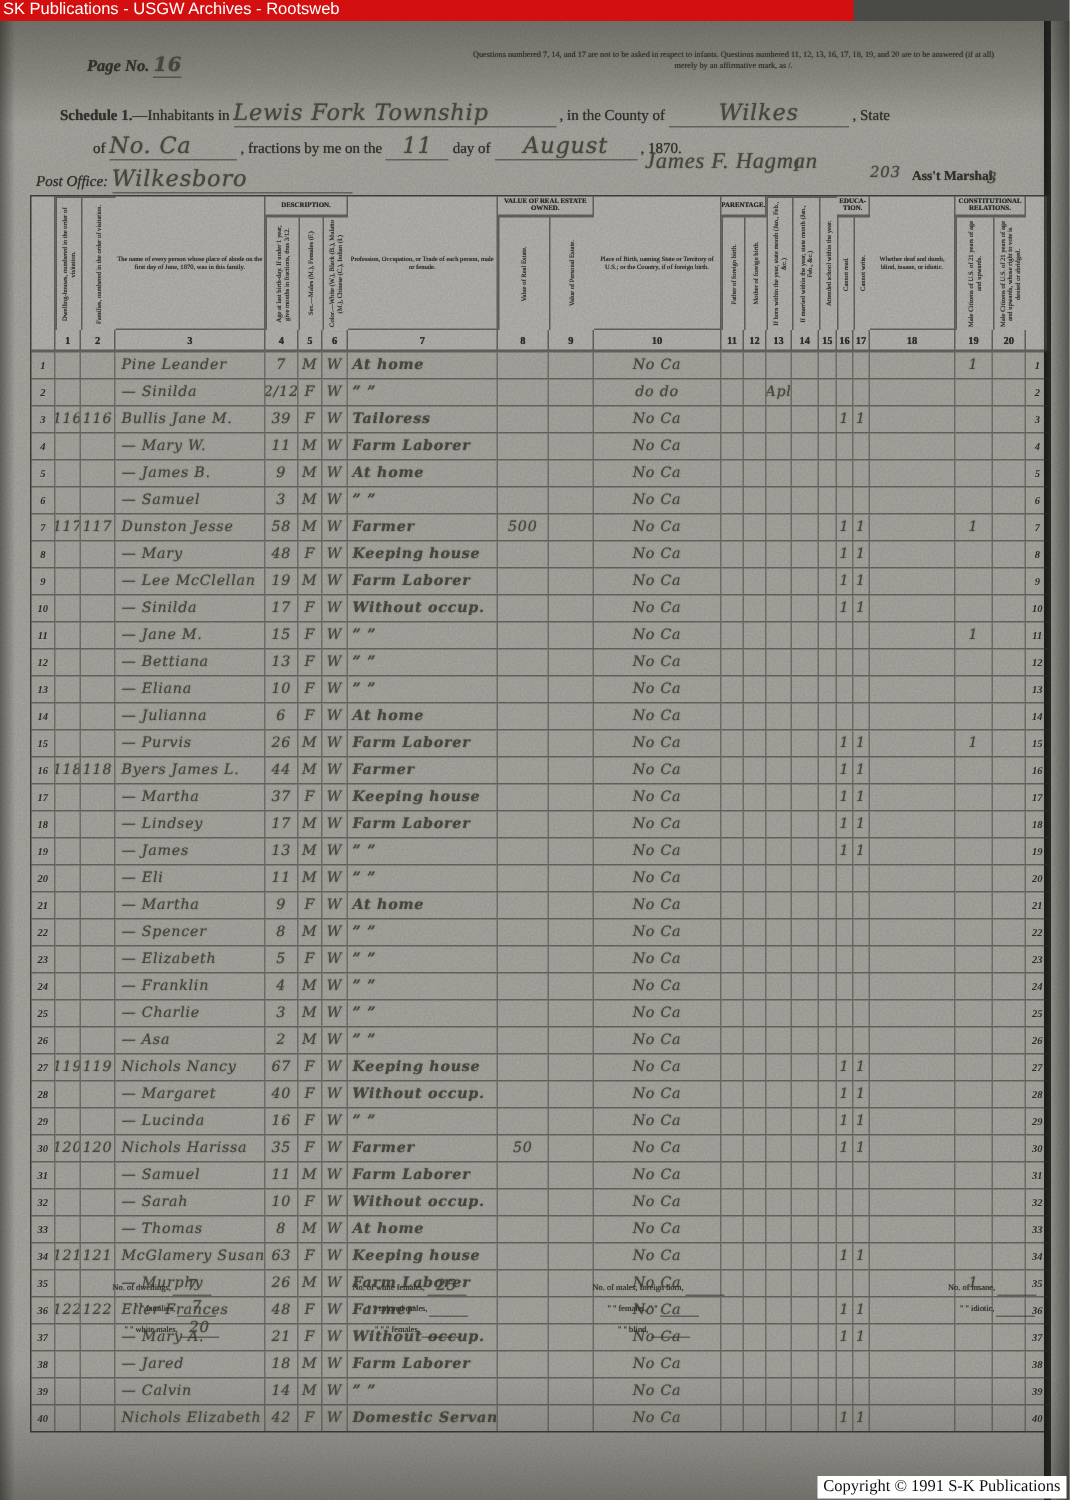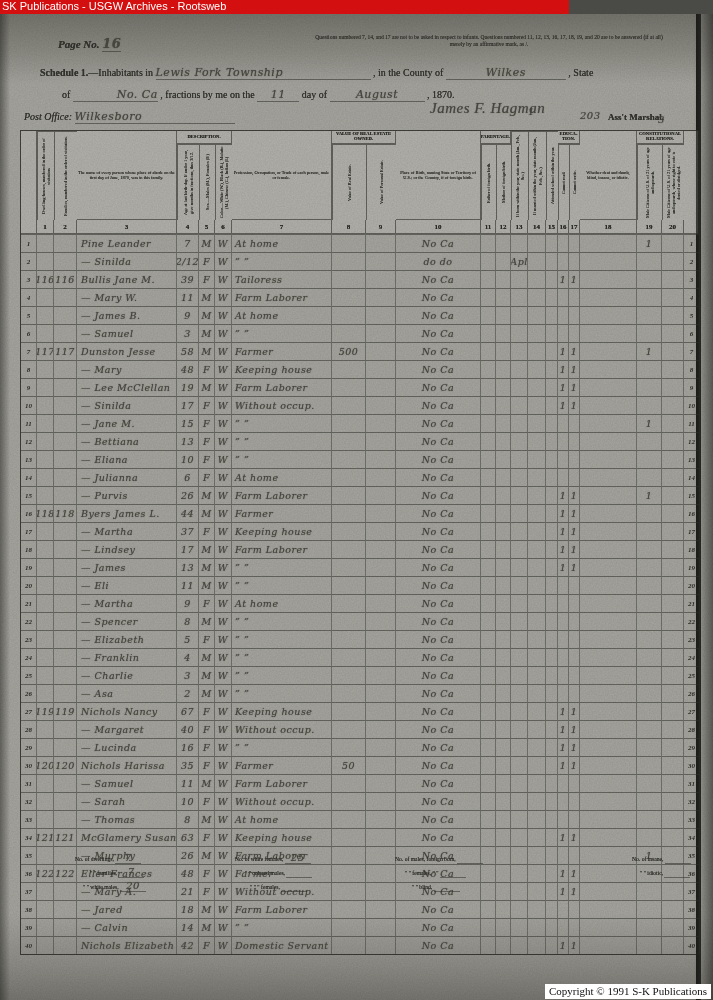--- a/index.html
+++ b/index.html
@@ -35,41 +35,41 @@
   .hw{
     font-family:"DejaVu Serif",serif;font-style:italic;color:#4a4942;
     text-shadow:0 0 1px rgba(60,58,50,.7);letter-spacing:.5px;white-space:nowrap;
   }
   .uline{border-bottom:1px solid rgba(50,50,45,.55);}
   .pagehead{position:absolute;left:0;top:0;width:100%;}
   .pageno{position:absolute;left:58px;top:22px;font-size:11px;font-weight:bold;font-style:italic;}
   .pageno .hw{font-size:13px;}
   .instr{position:absolute;left:285px;top:20px;width:408px;font-size:5.5px;line-height:1.25;text-align:center;color:#3a3a34;}
   .schline{position:absolute;font-size:10px;white-space:nowrap;}
-  .schline .hw{font-size:11px;}
+  .schline .hw{font-size:15px;}
   .sig{position:absolute;font-size:15px;font-family:Liberation Serif, serif;}
   
   .ctable{position:absolute;left:20px;top:116px;width:679px;}
   .grid{display:grid;grid-template-columns:var(--cols);}
   .thead{border:1.5px solid rgba(35,35,30,.8);border-bottom:none;background:rgba(255,255,255,.14);}
   .hc{border-right:1px solid rgba(45,45,40,.6);border-bottom:1px solid rgba(45,45,40,.6);
       overflow:hidden;display:flex;align-items:center;justify-content:center;
       font-family:"Liberation Serif",serif;color:#2f2f2a;text-shadow:0 0 .5px #2f2f2a;}
   .gcell{font-size:4.6px;font-weight:bold;text-align:center;line-height:1.05;padding:1px;}
   .tcell{font-size:4.4px;text-align:center;line-height:1.15;padding:1px;}
   .tcell.vert{writing-mode:vertical-rl;transform:rotate(180deg);}
   .ncell{font-size:7px;font-weight:bold;}
   .tbody{border:1.5px solid rgba(35,35,30,.8);border-top:none;}
   .trow{height:18px;}
   .td{border-right:1px solid rgba(50,50,45,.45);border-top:1px solid rgba(50,50,45,.55);
       overflow:hidden;white-space:nowrap;display:flex;align-items:center;}
   .td.hw{font-size:9.5px;line-height:17px;}
   .td.center{justify-content:center;}
   .td.name{padding-left:4px;}
-  .td.occ{padding-left:3px;}
+  .td.occ{padding-left:3px;font-weight:bold;}
   .rn{font-size:7px;font-weight:bold;font-style:italic;justify-content:center;
       font-family:"Liberation Serif",serif;color:#2f2f2a;}
   
   .tallies{position:absolute;left:20px;top:838px;width:679px;font-size:5.6px;}
   .tally{position:absolute;white-space:nowrap;}
   .tally .hw{font-size:10px;}
   .stray{position:absolute;font-size:10px;}
   
   .copyright{
     position:absolute;right:2px;bottom:1px;background:#fff;color:#111;
@@ -98,21 +98,21 @@
     <div class="schline printed" style="left:40px;top:52px;">
       <b><span>Schedule 1.</span></b><span>—Inhabitants in</span>
       <span class="hw uline" style="display:inline-block;min-width:215px;">Lewis Fork Township</span>
       <span>, in the County of</span>
       <span class="hw uline" style="display:inline-block;min-width:120px;text-align:center;">Wilkes</span>
       <span>, State</span>
     </div>
 
     <div class="schline printed" style="left:62px;top:74px;">
       <span>of</span>
-      <span class="hw uline" style="display:inline-block;min-width:85px;text-align:right;">No. Ca</span>
+      <span class="hw uline" style="display:inline-block;min-width:85px;text-align:left;">No. Ca</span>
       <span>, fractions by me on the</span>
       <span class="hw uline" style="display:inline-block;min-width:42px;text-align:center;">11</span>
       <span>day of</span>
       <span class="hw uline" style="display:inline-block;min-width:95px;text-align:center;">August</span>
       <span>, 1870.</span>
     </div>
 
     <div class="sig hw" style="left:430px;top:86px;">James F. Hagman</div>
 
     <div class="schline printed" style="left:24px;top:96px;font-style:italic;">

